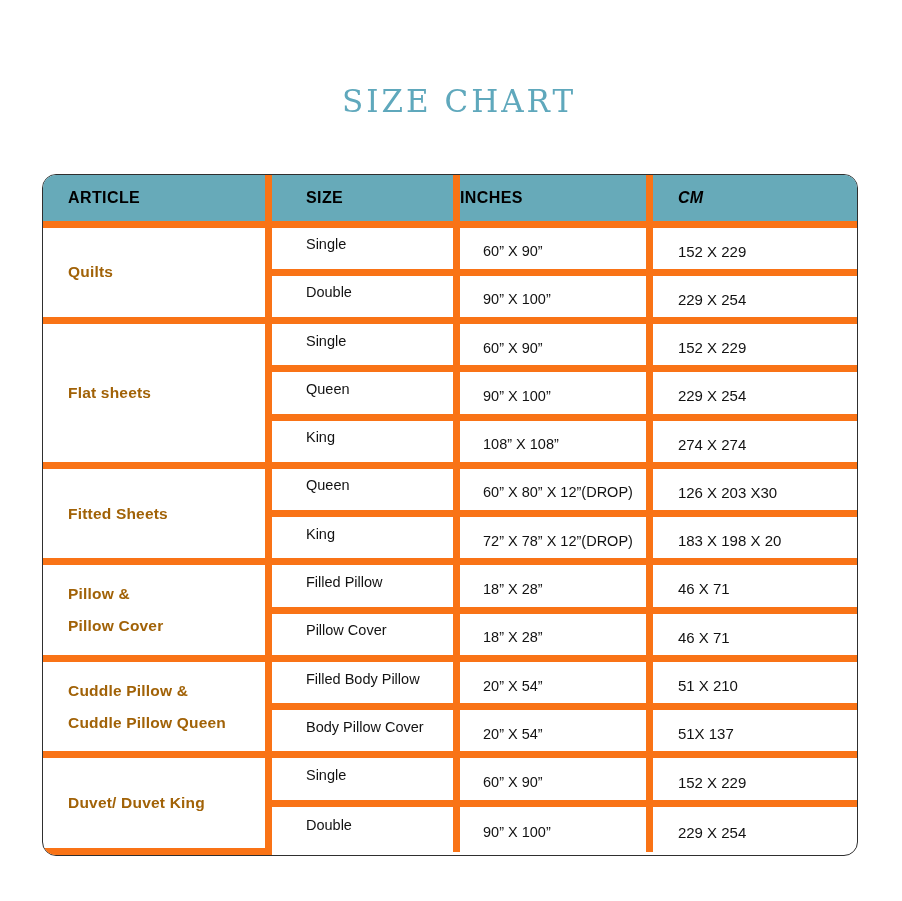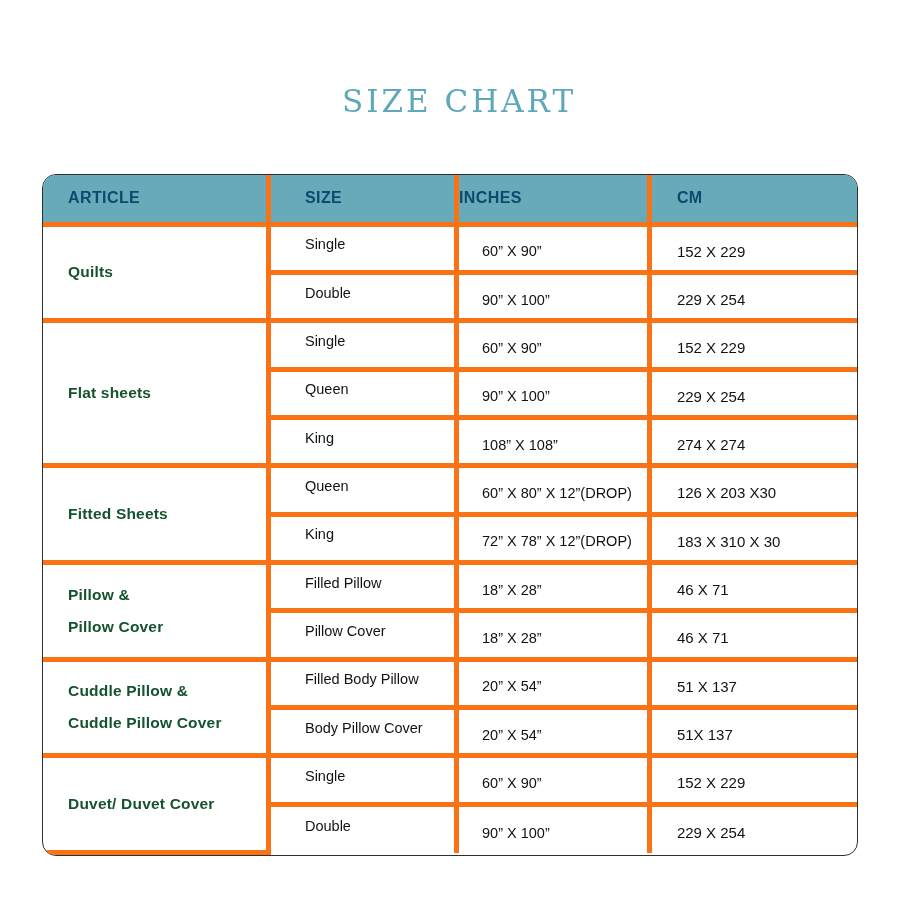--- a/index.html
+++ b/index.html
@@ -33,46 +33,46 @@
   table.size-table {
     width: 100%; height: 100%;
     border-collapse: collapse;
     table-layout: fixed;
   }
   col.c-article { width: 27.7%; }
   col.c-size    { width: 23.1%; }
   col.c-inches  { width: 23.7%; }
   col.c-cm      { width: 25.5%; }
 
-  th, td { border: 5px solid #f97316; box-sizing: border-box; }
+  th, td { border: 7px solid #f97316; box-sizing: border-box; }
   tr > *:first-child { border-left: none; }
   tr > *:last-child  { border-right: none; }
   thead th { border-top: none; }
   tbody:last-of-type tr:last-child > * { border-bottom: none; }
 
   th {
     background: #67AAB9;
-    color: #0c4a6e;
+    color: #000000;
     font-size: 16px;
     font-weight: bold;
     letter-spacing: 0.4px;
     text-align: left;
     height: 49px;
     padding: 0;
   }
   th.h-article { padding-left: 25px; }
   th.h-size    { padding-left: 34px; }
   th.h-inches  { }
-  th.h-cm      { padding-left: 25px; }
+  th.h-cm      { padding-left: 25px; font-style: italic; }
 
   td { height: 48px; padding: 0; vertical-align: middle; color: #121212; }
 
   td.article-cell {
     padding-left: 25px;
-    color: #14532d;
+    color: #a16207;
     font-weight: bold;
     font-size: 15.5px;
     letter-spacing: 0.2px;
   }
   td.article-cell .article-line { line-height: 18px; }
   td.article-cell .article-line + .article-line { margin-top: 14px; }
 
   td.size-cell   { padding-left: 34px; font-size: 14.5px; }
   td.size-cell span { display: inline-block; transform: translateY(-4px); }
   td.inches-cell { padding-left: 23px; font-size: 14.5px; }
@@ -144,21 +144,21 @@
         <td class="article-cell" rowspan="2">
           <div class="article-line">Fitted Sheets</div>
         </td>
         <td class="size-cell"><span>Queen</span></td>
         <td class="inches-cell"><span>60” X 80” X 12”(DROP)</span></td>
         <td class="cm-cell"><span>126 X 203 X30</span></td>
       </tr>
       <tr>
         <td class="size-cell"><span>King</span></td>
         <td class="inches-cell"><span>72” X 78” X 12”(DROP)</span></td>
-        <td class="cm-cell"><span>183 X 310 X 30</span></td>
+        <td class="cm-cell"><span>183 X 198 X 20</span></td>
       </tr>
     </tbody>
 
     <tbody>
       <tr>
         <td class="article-cell" rowspan="2">
           <div class="article-line">Pillow &amp;</div>
           <div class="article-line">Pillow Cover</div>
         </td>
         <td class="size-cell"><span>Filled Pillow</span></td>
@@ -169,37 +169,37 @@
         <td class="size-cell"><span>Pillow Cover</span></td>
         <td class="inches-cell"><span>18” X 28”</span></td>
         <td class="cm-cell"><span>46 X 71</span></td>
       </tr>
     </tbody>
 
     <tbody>
       <tr>
         <td class="article-cell" rowspan="2">
           <div class="article-line">Cuddle Pillow &amp;</div>
-          <div class="article-line">Cuddle Pillow Cover</div>
+          <div class="article-line">Cuddle Pillow Queen</div>
         </td>
         <td class="size-cell"><span>Filled Body Pillow</span></td>
         <td class="inches-cell"><span>20” X 54”</span></td>
-        <td class="cm-cell"><span>51 X 137</span></td>
+        <td class="cm-cell"><span>51 X 210</span></td>
       </tr>
       <tr>
         <td class="size-cell"><span>Body Pillow Cover</span></td>
         <td class="inches-cell"><span>20” X 54”</span></td>
         <td class="cm-cell"><span>51X 137</span></td>
       </tr>
     </tbody>
 
     <tbody>
       <tr>
         <td class="article-cell" rowspan="2">
-          <div class="article-line">Duvet/ Duvet Cover</div>
+          <div class="article-line">Duvet/ Duvet King</div>
         </td>
         <td class="size-cell"><span>Single</span></td>
         <td class="inches-cell"><span>60” X 90”</span></td>
         <td class="cm-cell"><span>152 X 229</span></td>
       </tr>
       <tr>
         <td class="size-cell"><span>Double</span></td>
         <td class="inches-cell"><span>90” X 100”</span></td>
         <td class="cm-cell"><span>229 X 254</span></td>
       </tr>

